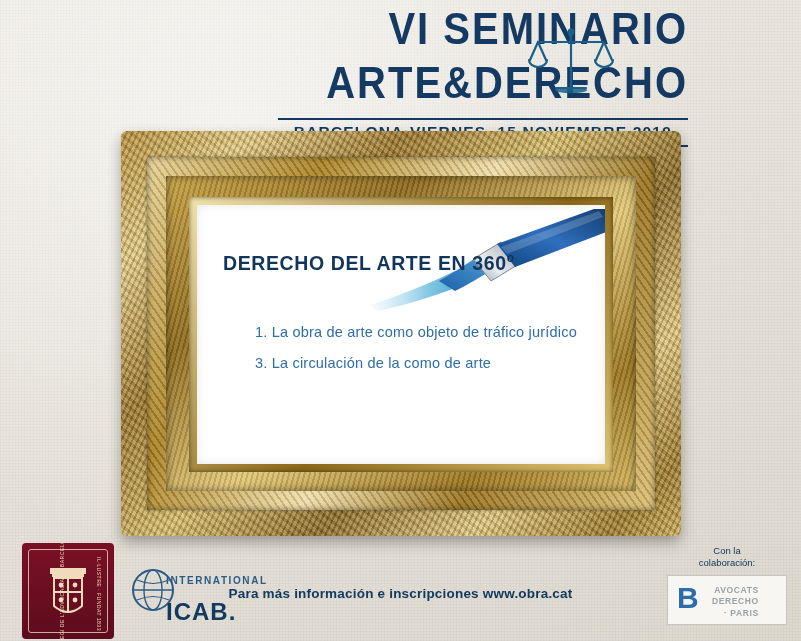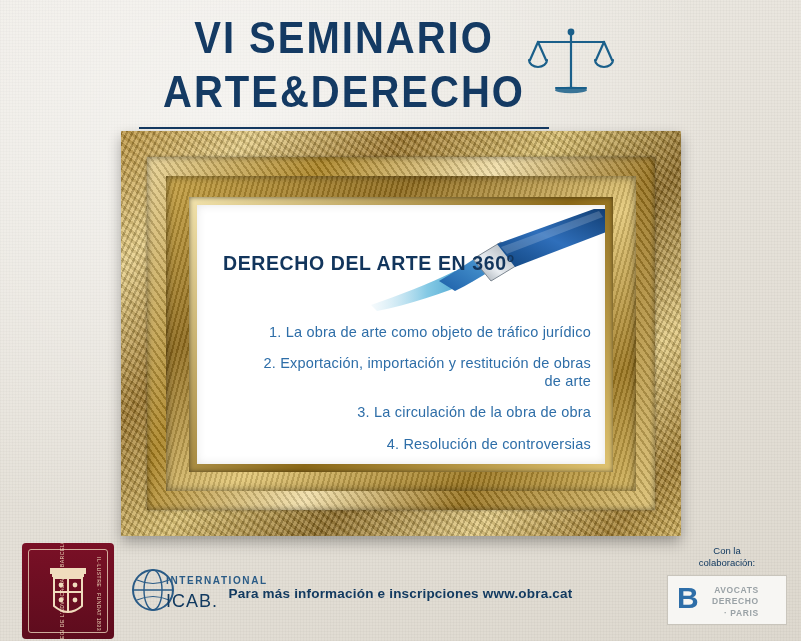--- a/index.html
+++ b/index.html
@@ -22,23 +22,23 @@
     background:
       radial-gradient(ellipse at 30% 20%, rgba(255,255,255,0.55), rgba(255,255,255,0) 60%),
       repeating-linear-gradient(90deg, rgba(0,0,0,0.025) 0px, rgba(0,0,0,0.025) 1px, rgba(255,255,255,0) 1px, rgba(255,255,255,0) 3px),
       repeating-linear-gradient(0deg, rgba(0,0,0,0.022) 0px, rgba(0,0,0,0.022) 1px, rgba(255,255,255,0) 1px, rgba(255,255,255,0) 3px),
       linear-gradient(160deg, #efece6 0%, #e7e3db 45%, #ded9cf 100%);
   }
 
   
   .header {
     position: absolute;
-    left: 0; top: 13px;
+    left: 0; top: 4px;
     width: 688px;
-    text-align: center;
+    text-align: right;
   }
   .title-line1, .title-line2 {
     font-family: "Liberation Sans", sans-serif;
     font-weight: bold;
     color: #143a63;
     letter-spacing: 2px;
     line-height: 1.0;
     font-size: 40px;
     transform: scaleY(1.12);
     transform-origin: center top;
@@ -66,28 +66,27 @@
     height: 72px;
   }
 
   
   .frame-outer {
     position: absolute;
     left: 121px;
     top: 131px;
     width: 560px;
     height: 405px;
-    border-radius: 1px;
+    border-radius: 6px;
     box-shadow: 0 6px 14px rgba(0,0,0,0.32);
     background:
       repeating-linear-gradient(115deg, rgba(0,0,0,0.16) 0px, rgba(0,0,0,0.16) 2px, rgba(255,255,255,0.10) 2px, rgba(255,255,255,0.10) 5px),
       repeating-linear-gradient(38deg, rgba(0,0,0,0.10) 0px, rgba(0,0,0,0.10) 3px, rgba(255,255,255,0.12) 3px, rgba(255,255,255,0.12) 7px),
       linear-gradient(135deg, #b98f35 0%, #e5cb7f 14%, #9d7526 30%, #d9bd68 46%, #8d6a21 62%, #e2c87a 78%, #a07a28 92%, #cfae55 100%);
     overflow: hidden;
-    text-align: right;
   }
   .frame-bevel-1 {
     position: absolute;
     left: 26px; top: 26px; right: 26px; bottom: 26px;
     background:
       repeating-linear-gradient(55deg, rgba(0,0,0,0.14) 0px, rgba(0,0,0,0.14) 2px, rgba(255,255,255,0.12) 2px, rgba(255,255,255,0.12) 6px),
       linear-gradient(120deg, #e8d293 0%, #a8801f 25%, #f0dda6 50%, #97711c 72%, #dcc070 100%);
     box-shadow: inset 0 0 6px rgba(0,0,0,0.5), 0 0 3px rgba(0,0,0,0.4);
   }
   .frame-bevel-2 {
@@ -217,23 +216,23 @@
     left: 36px;
     top: 10px;
     font-size: 10px;
     font-weight: bold;
     letter-spacing: 1.6px;
     color: #2a5b86;
   }
   .icab-logo .word-icab {
     position: absolute;
     left: 36px;
-    top: 26px;
-    font-size: 18px;
-    font-weight: normal;
+    top: 33px;
+    font-size: 24px;
+    font-weight: bold;
     letter-spacing: 1px;
     color: #123a60;
   }
   .info-text {
     position: absolute;
     left: 0;
     right: 0;
     bottom: 40px;
     text-align: center;
     font-size: 13.5px;
@@ -354,30 +353,22 @@
       <div class="canvas-title">
         <span>DERECHO DEL ARTE EN 360</span><span class="sup">o</span>
       </div>
 
       <div class="item-list">
         <div class="item">
           <span class="num">1.</span>
           <span class="cap">La obra de arte como objeto de tráfico jurídico</span>
         </div>
         <div class="item">
-          <span class="num">2.</span>
-          <span class="cap">Exportación, importación y restitución de obras de arte</span>
-        </div>
-        <div class="item">
           <span class="num">3.</span>
-          <span class="cap">La circulación de la obra de obra</span>
-        </div>
-        <div class="item">
-          <span class="num">4.</span>
-          <span class="cap">Resolución de controversias</span>
+          <span class="cap">La circulación de la como de arte</span>
         </div>
 
       </div>
     </div>
   </div>
 
   <div class="footer">
 
     <div class="icab-seal">
       <div class="seal-ring"></div>

